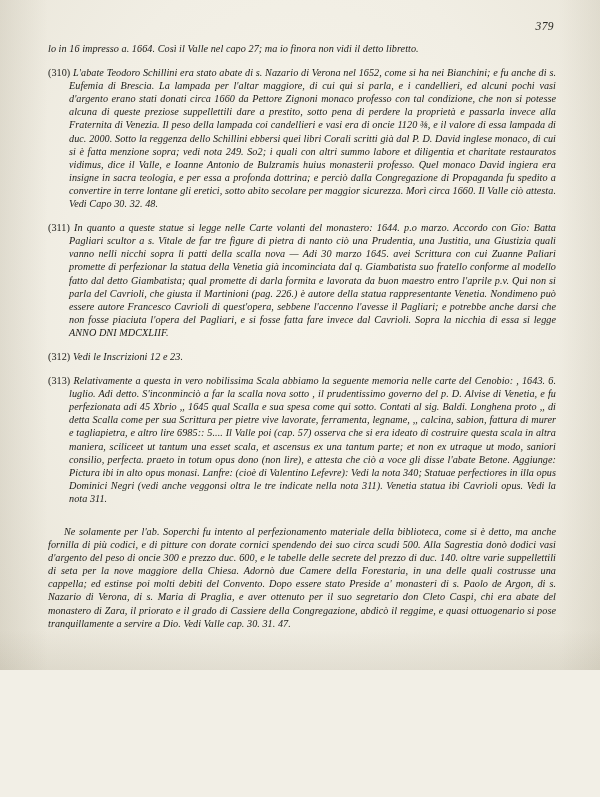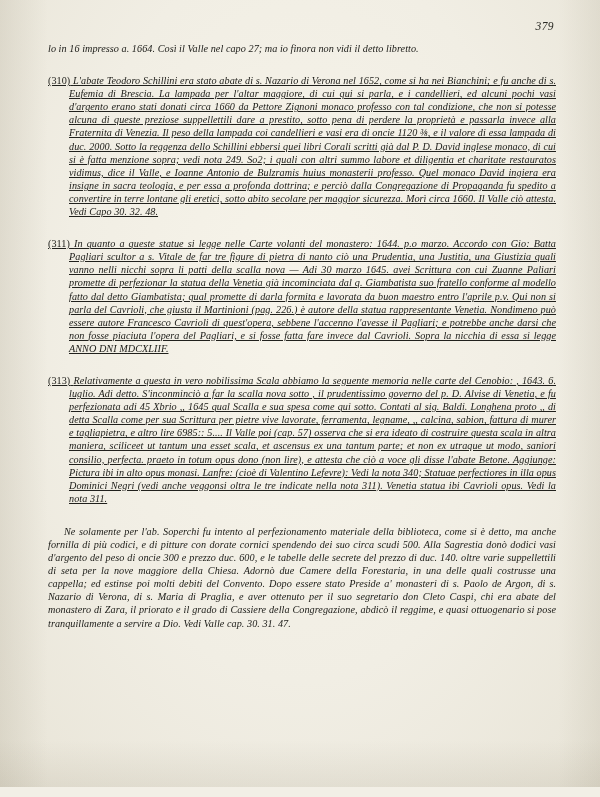--- a/index.html
+++ b/index.html
@@ -10,21 +10,21 @@
     width: 600px;
     height: 797px;
     background: #f2efe6;
     font-family: "Liberation Serif", serif;
     color: #20201c;
     overflow: hidden;
   }
   .page {
     position: relative;
     width: 600px;
-    height: 787px;
+    height: 670px;
     background:
       radial-gradient(ellipse at 50% 40%, #f7f4ea 0%, #f1eee4 55%, #e8e4d7 100%);
     box-sizing: border-box;
     padding: 28px 44px 20px 48px;
   }
   .page::after {
     content: "";
     position: absolute;
     inset: 0;
     pointer-events: none;
@@ -63,39 +63,40 @@
   .hang {
     padding-left: 21px;
     text-indent: -21px;
   }
   .indent {
     text-indent: 16px;
   }
   .num {
     font-style: normal;
   }
-  .blk { margin-top: 19px; text-decoration: underline; }
+  .blk { margin-top: 11px; }
   .lastblock p { font-style: italic; }
 </style>
 </head>
 <body>
 
 <div class="page">
 
   <div class="folio">379</div>
 
   <div class="col">
 
     <p class="para">lo in 16 impresso a. 1664. Così il Valle nel capo 27; ma io finora non vidi il detto libretto.</p>
 
     <p class="hang blk"><span class="num">(310)</span> <span>L'abate Teodoro Schillini era stato abate di s. Nazario di Verona nel 1652, come si ha nei Bianchini; e fu anche di s. Eufemia di Brescia. La lampada per l'altar maggiore, di cui qui si parla, e i candellieri, ed alcuni pochi vasi d'argento erano stati donati circa 1660 da Pettore Zignoni monaco professo con tal condizione, che non si potesse alcuna di queste preziose suppellettili dare a prestito, sotto pena di perdere la proprietà e passarla invece alla Fraternita di Venezia. Il peso della lampada coi candellieri e vasi era di oncie 1120 ⅜, e il valore di essa lampada di duc. 2000. Sotto la reggenza dello Schillini ebbersi quei libri Corali scritti già dal P. D. David inglese monaco, di cui si è fatta menzione sopra; vedi nota 249. So2; i quali con altri summo labore et diligentia et charitate restauratos vidimus, dice il Valle, e Ioanne Antonio de Bulzramis huius monasterii professo. Quel monaco David ingiera era insigne in sacra teologia, e per essa a profonda dottrina; e perciò dalla Congregazione di Propaganda fu spedito a convertire in terre lontane gli eretici, sotto abito secolare per maggior sicurezza. Morì circa 1660. Il Valle ciò attesta. Vedi Capo 30. 32. 48.</span></p>
 
     <p class="hang blk"><span class="num">(311)</span> <span>In quanto a queste statue si legge nelle Carte volanti del monastero: 1644. p.o marzo. Accordo con Gio: Batta Pagliari scultor a s. Vitale de far tre figure di pietra di nanto ciò una Prudentia, una Justitia, una Giustizia quali vanno nelli nicchi sopra li patti della scalla nova — Adi 30 marzo 1645. avei Scrittura con cui Zuanne Paliari promette di perfezionar la statua della Venetia già incominciata dal q. Giambatista suo fratello conforme al modello fatto dal detto Giambatista; qual promette di darla formita e lavorata da buon maestro entro l'aprile p.v. Qui non si parla del Cavrioli, che giusta il Martinioni (pag. 226.) è autore della statua rappresentante Venetia. Nondimeno può essere autore Francesco Cavrioli di quest'opera, sebbene l'accenno l'avesse il Pagliari; e potrebbe anche darsi che non fosse piaciuta l'opera del Pagliari, e si fosse fatta fare invece dal Cavrioli. Sopra la nicchia di essa si legge ANNO DNI MDCXLIIF.</span></p>
 
 
+    <p class="hang blk"><span class="num">(312)</span> <span>Vedi le Inscrizioni 12 e 23.</span></p>
 
     <p class="hang blk"><span class="num">(313)</span> <span>Relativamente a questa in vero nobilissima Scala abbiamo la seguente memoria nelle carte del Cenobio: , 1643. 6. luglio. Adi detto. S'inconminciò a far la scalla nova sotto , il prudentissimo governo del p. D. Alvise di Venetia, e fu perfezionata adi 45 Xbrio ,, 1645 qual Scalla e sua spesa come qui sotto. Contati al sig. Baldi. Longhena proto ,, di detta Scalla come per sua Scrittura per pietre vive lavorate, ferramenta, legname, ,, calcina, sabion, fattura di murer e tagliapietra, e altro lire 6985:: 5.... Il Valle poi (cap. 57) osserva che si era ideato di costruire questa scala in altra maniera, sciliceet ut tantum una esset scala, et ascensus ex una tantum parte; et non ex utraque ut modo, saniori consilio, perfecta. praeto in totum opus dono (non lire), e attesta che ciò a voce gli disse l'abate Betone. Aggiunge: Pictura ibi in alto opus monasi. Lanfre: (cioè di Valentino Lefevre): Vedi la nota 340; Statuae perfectiores in illa opus Dominici Negri (vedi anche veggonsi oltra le tre indicate nella nota 311). Venetia statua ibi Cavrioli opus. Vedi la nota 311.</span></p>
 
     <div class="lastblock" style="margin-top:20px">
       <p class="indent">Ne solamente per l'ab. Soperchi fu intento al perfezionamento materiale della biblioteca, come si è detto, ma anche fornilla di più codici, e di pitture con dorate cornici spendendo dei suo circa scudi 500. Alla Sagrestia donò dodici vasi d'argento del peso di oncie 300 e prezzo duc. 600, e le tabelle delle secrete del prezzo di duc. 140. oltre varie suppellettili di seta per la nove maggiore della Chiesa. Adornò due Camere della Forestaria, in una delle quali costrusse una cappella; ed estinse poi molti debiti del Convento. Dopo essere stato Preside a' monasteri di s. Paolo de Argon, di s. Nazario di Verona, di s. Maria di Praglia, e aver ottenuto per il suo segretario don Cleto Caspi, chi era abate del monastero di Zara, il priorato e il grado di Cassiere della Congregazione, abdicò il reggime, e quasi ottuogenario si pose tranquillamente a servire a Dio. Vedi Valle cap. 30. 31. 47.</p>
     </div>
 
   </div>
 </div>
 

